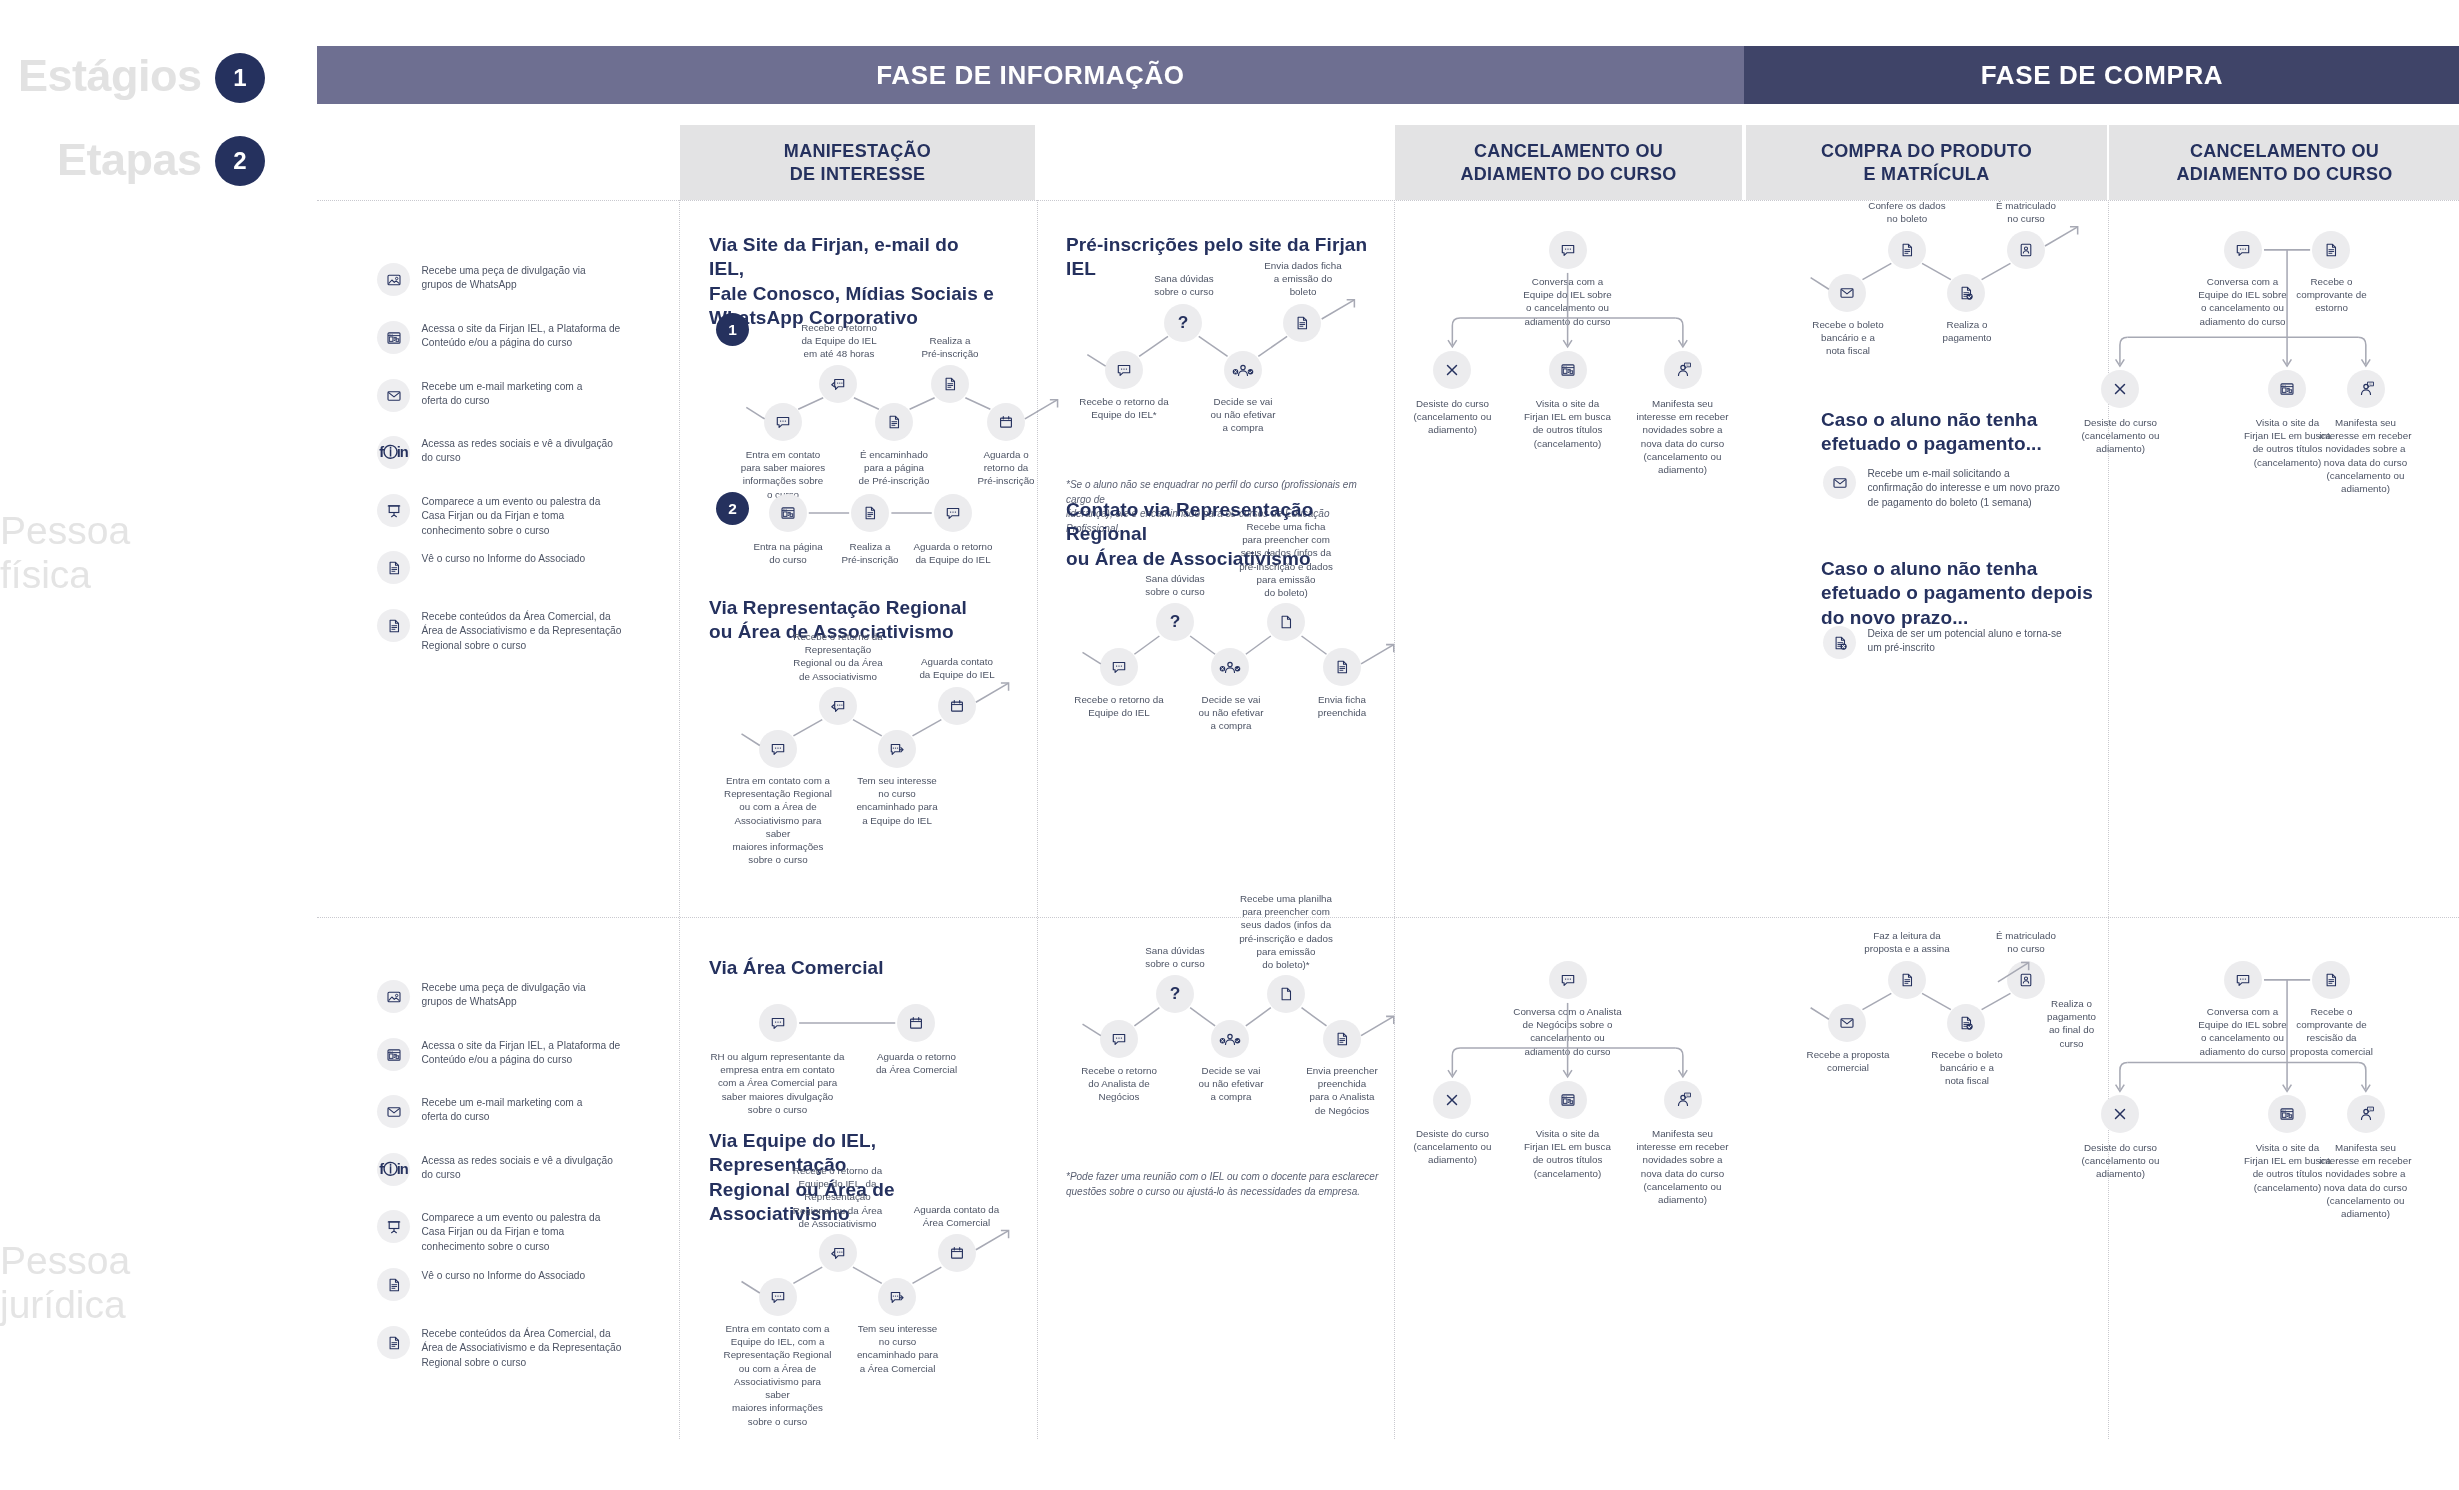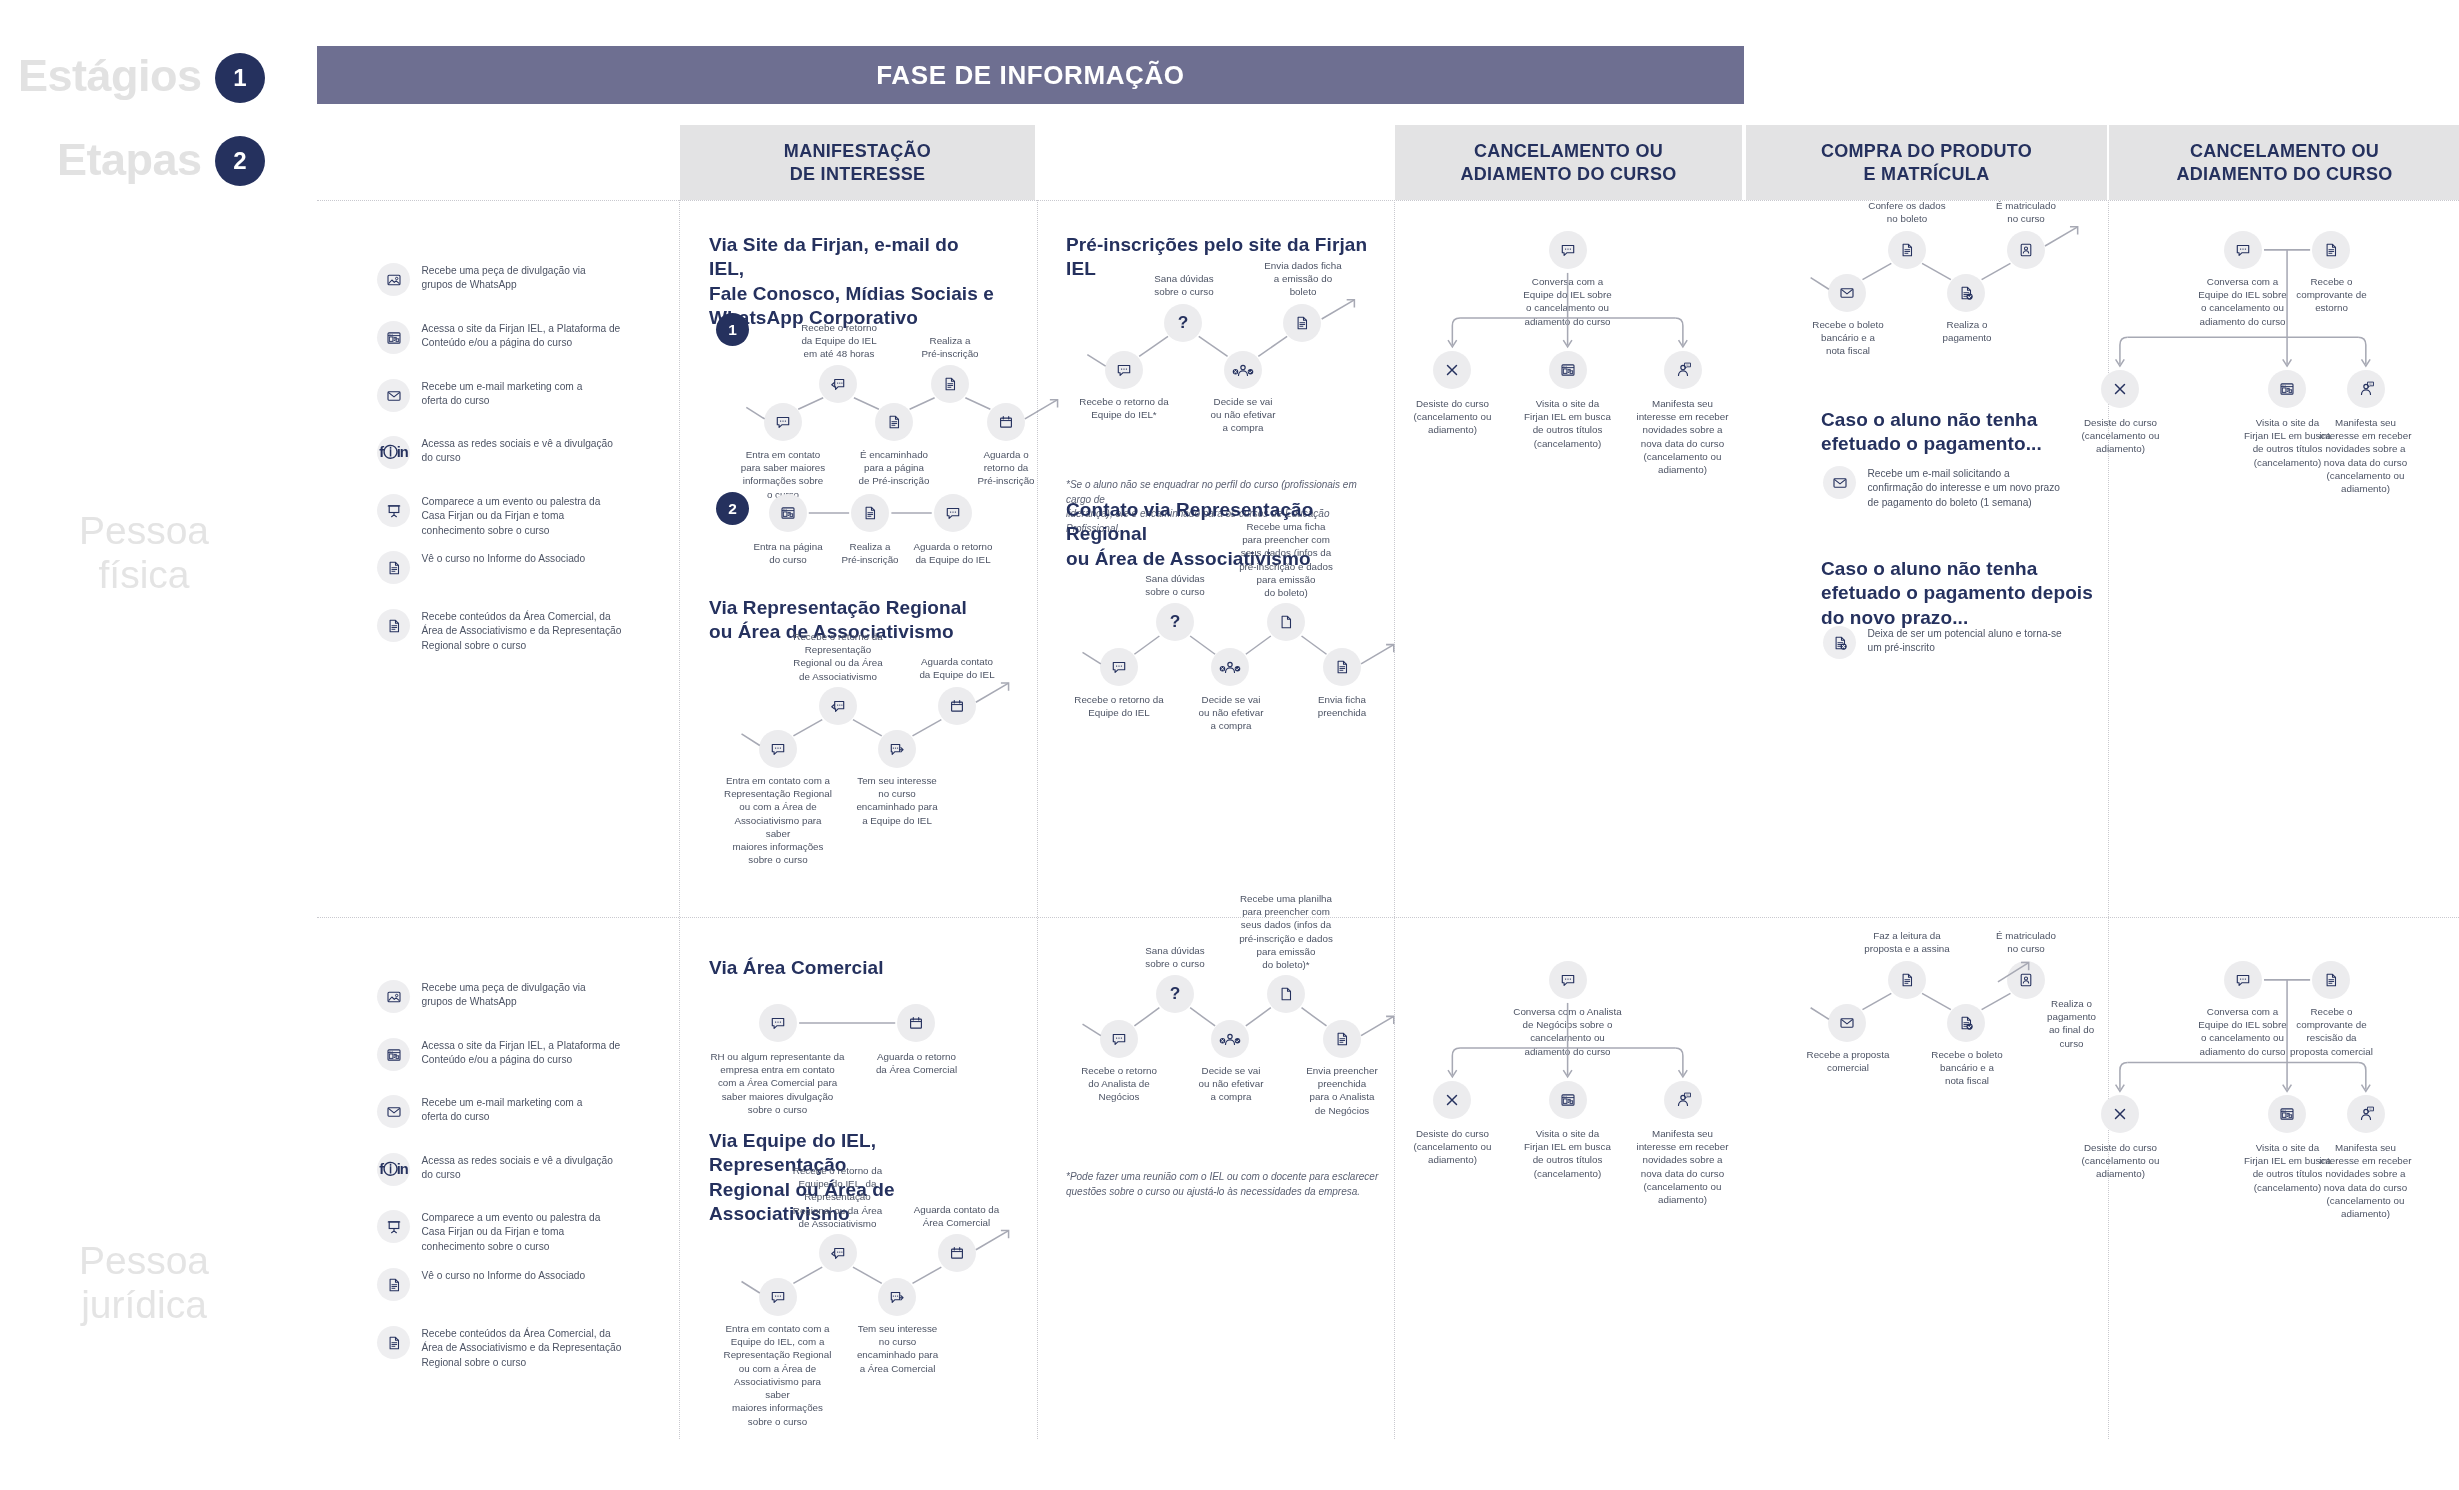--- a/index.html
+++ b/index.html
@@ -29,21 +29,21 @@
     width: 50px; height: 50px; border-radius: 50%;
     background: #25315e; color:#fff;
     font-size: 24px; font-weight: 700;
     display:flex; align-items:center; justify-content:center;
   }
   #badge1 { left: 215px; top: 53px; }
   #badge2 { left: 215px; top: 136px; }
   .persona {
     position: absolute;
     font-size: 39px; font-weight: 400; color:#e4e4e4;
-    line-height: 1.12; text-align:center; white-space:pre-line;
+    line-height: 1.12; text-align:left; white-space:pre-line;
     width: 288px;
   }
   #persona-fisica   { left: 0px; top: 509px; }
   #persona-juridica { left: 0px; top: 1239px; }
 
   
   .phase {
     position: absolute; top: 46px; height: 58px;
     display:flex; align-items:center; justify-content:center;
     color:#fff; font-size: 26px; font-weight: 700; letter-spacing: 0.6px;
@@ -122,20 +122,21 @@
   <div class="rail-label" id="lbl-estagios">Estágios</div>
   <div class="badge" id="badge1">1</div>
   <div class="rail-label" id="lbl-etapas">Etapas</div>
   <div class="badge" id="badge2">2</div>
   <div class="persona" id="persona-fisica">Pessoa
 física</div>
   <div class="persona" id="persona-juridica">Pessoa
 jurídica</div>
 
   <div class="phase" id="phase-info">FASE DE INFORMAÇÃO</div>
+  <div class="phase" id="phase-compra">FASE DE COMPRA</div>
 
   <div class="etapa-cell" style="left:680px;width:355px">MANIFESTAÇÃO
 DE INTERESSE</div>
   <div class="etapa-cell" style="left:1395px;width:347px">CANCELAMENTO OU
 ADIAMENTO DO CURSO</div>
   <div class="etapa-cell" style="left:1746px;width:361px">COMPRA DO PRODUTO
 E MATRÍCULA</div>
   <div class="etapa-cell" style="left:2109px;width:351px">CANCELAMENTO OU
 ADIAMENTO DO CURSO</div>
 

